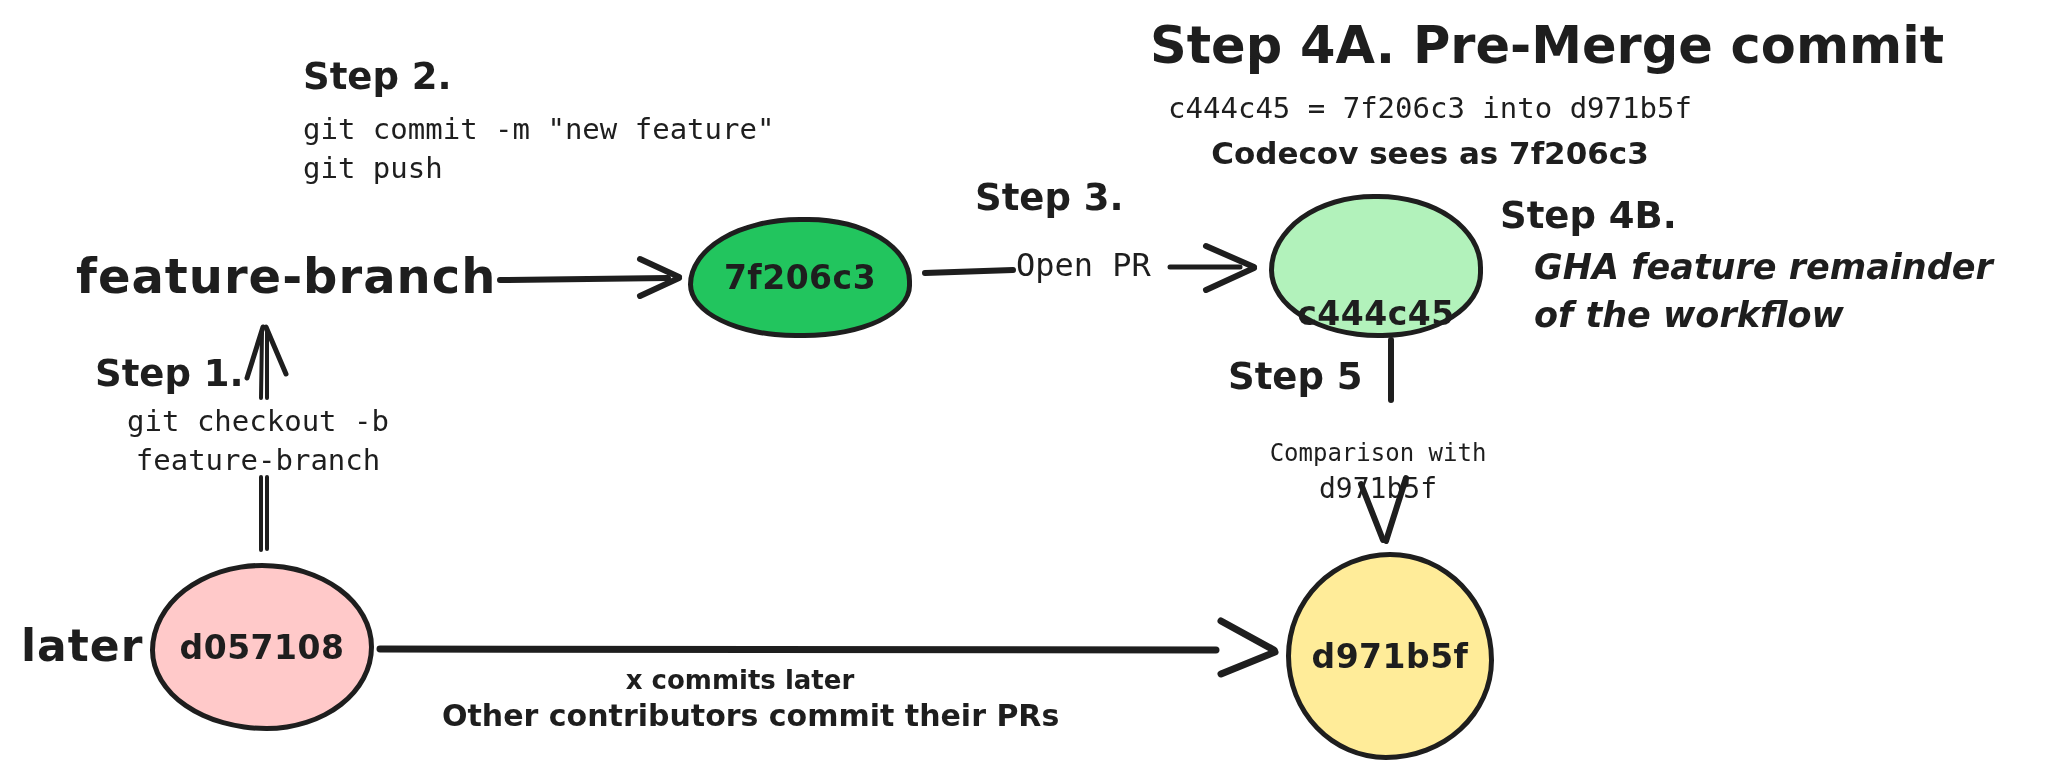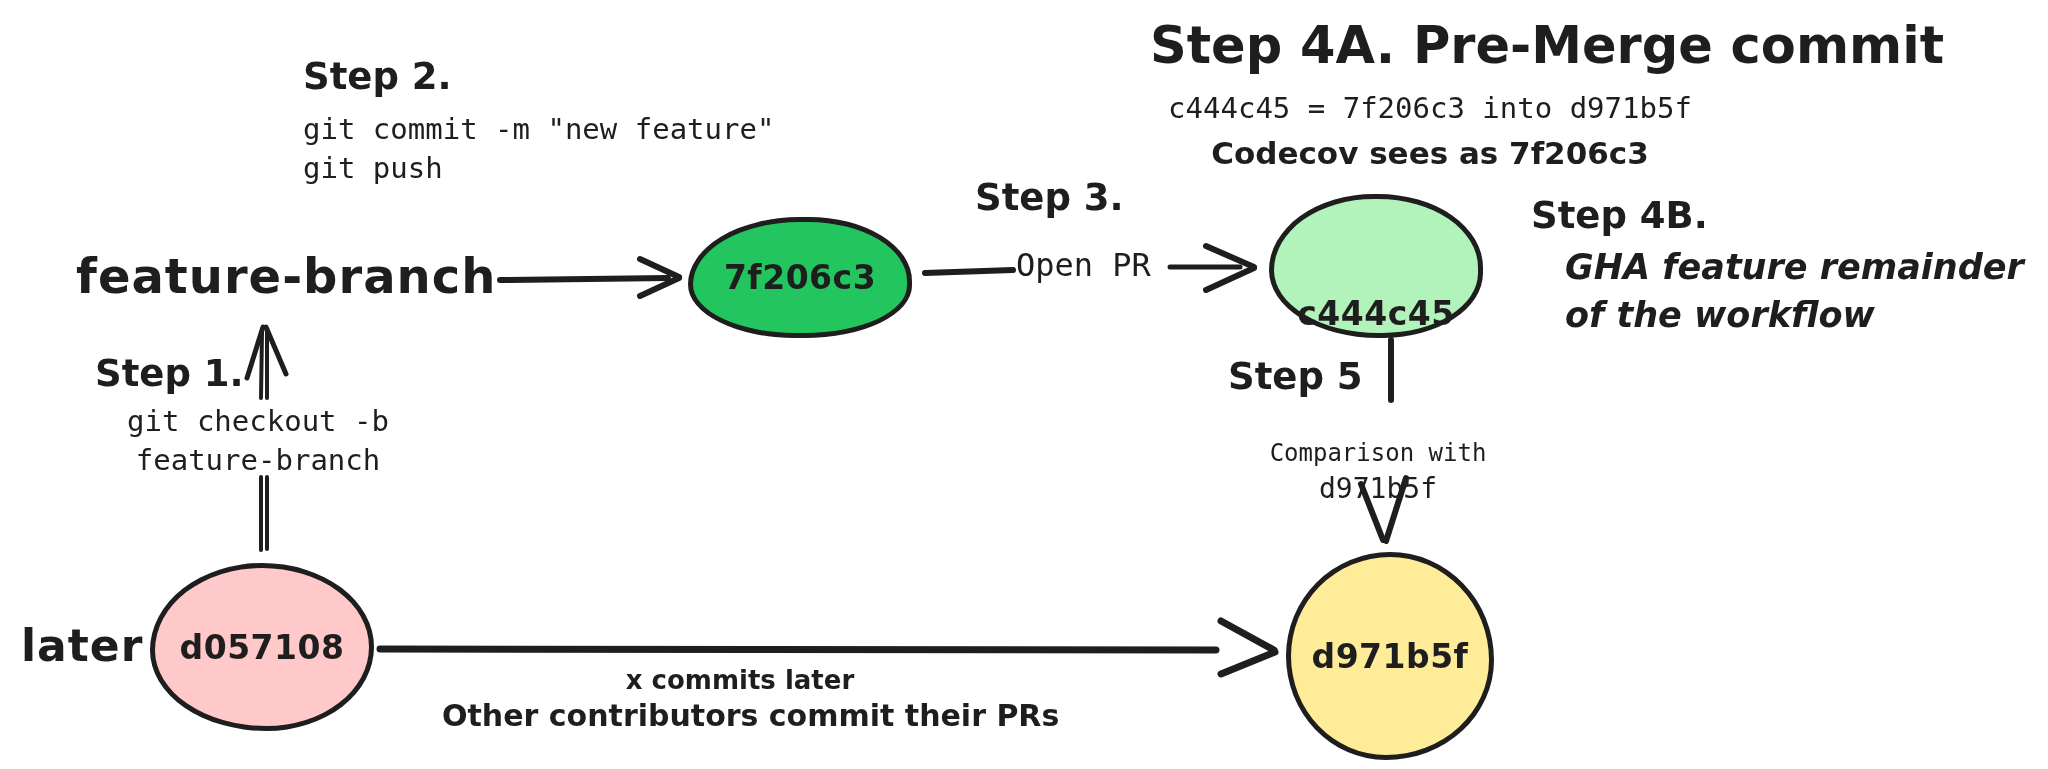--- a/index.html
+++ b/index.html
@@ -101,21 +101,21 @@
 
   <div class="txt hand step-title" style="left:975px;top:176px;">Step 3.</div>
   <div class="txt mono" style="left:1016px;top:246px;font-size:32px;">Open PR</div>
 
   <div class="txt center" style="left:1150px;top:16px;width:560px;">
     <div class="hand" style="font-size:51px;">Step 4A. Pre-Merge commit</div>
     <div class="mono code" style="margin-top:14px;">c444c45 = 7f206c3 into d971b5f</div>
     <div class="hand note" style="margin-top:7px;">Codecov sees as 7f206c3</div>
   </div>
 
-  <div class="txt" style="left:1500px;top:194px;margin-left:31px;">
+  <div class="txt" style="left:1500px;top:194px;">
     <div class="hand step-title">Step 4B.</div>
     <div class="hand" style="font-size:35px;font-style:italic;margin:10px 0 0 34px;">GHA feature remainder</div>
     <div class="hand" style="font-size:35px;font-style:italic;margin:8px 0 0 34px;">of the workflow</div>
   </div>
 
   <div class="txt hand step-title" style="left:1228px;top:355px;">Step 5</div>
   <div class="txt center" style="left:1240px;top:402px;width:276px;">
     <div class="mono" style="font-size:24px;line-height:36px;margin-top:33px;">Comparison with</div>
     <div class="mono" style="font-size:28px;line-height:36px;">d971b5f</div>
   </div>

